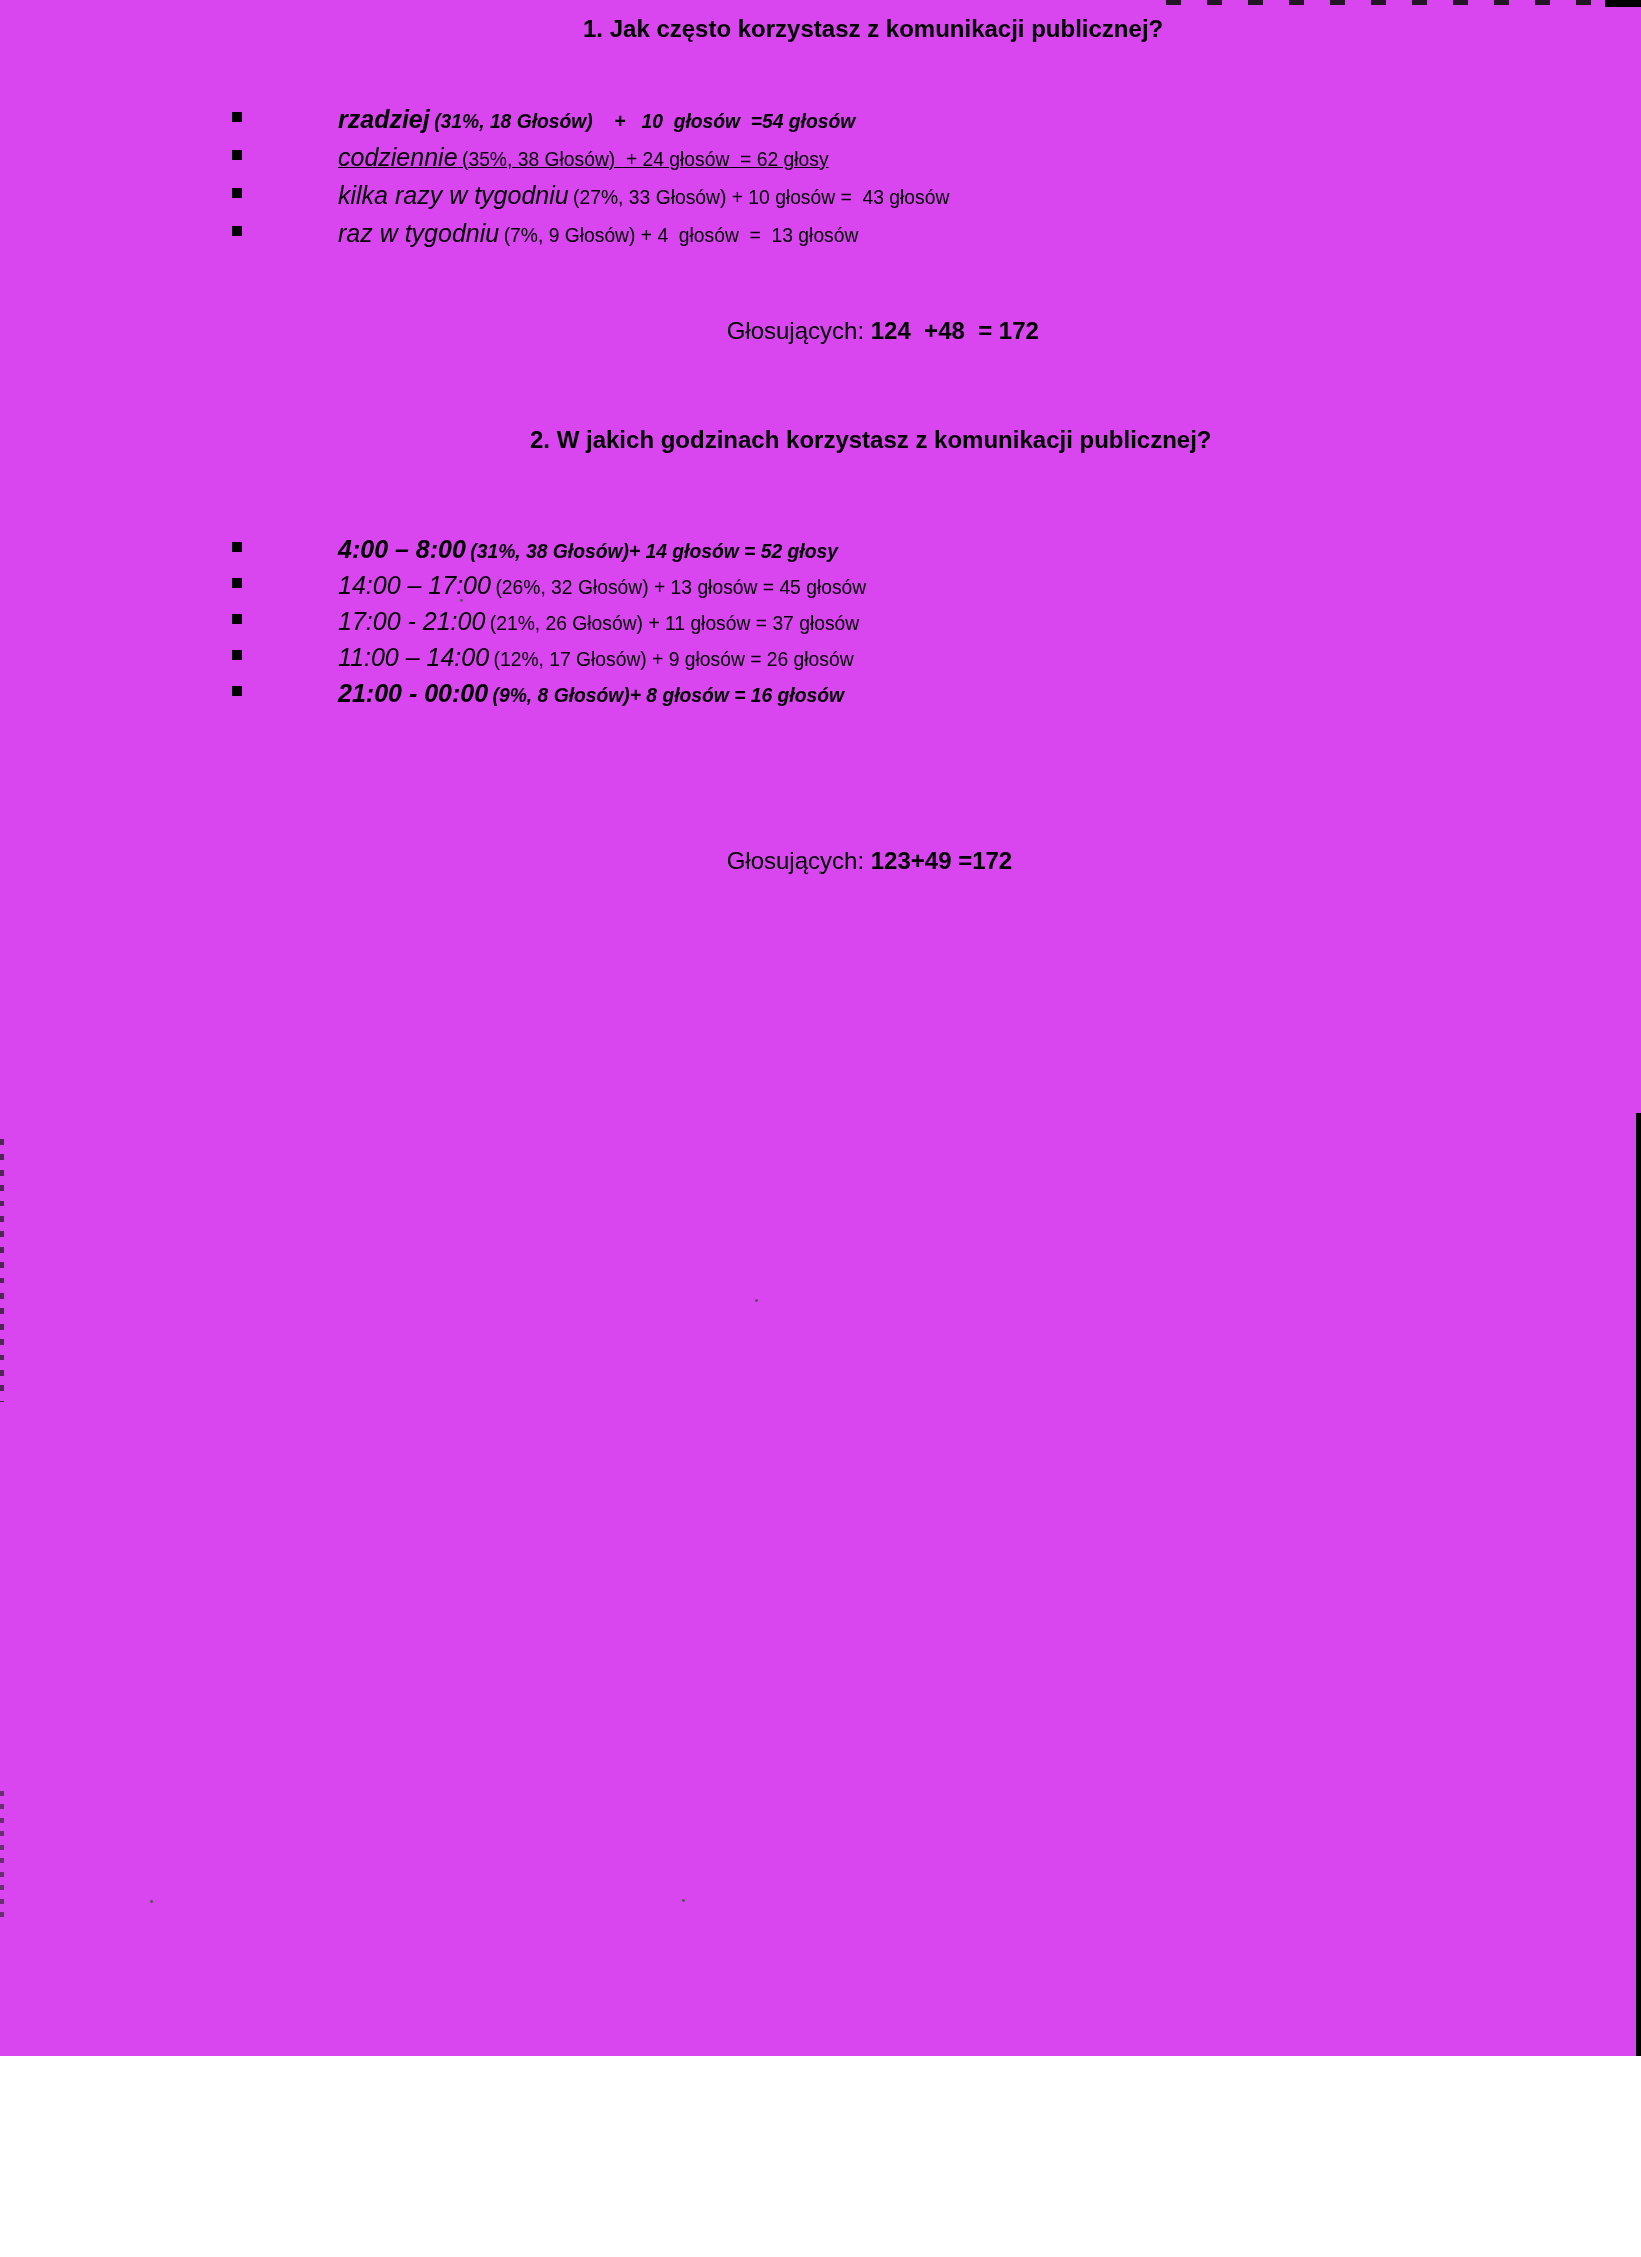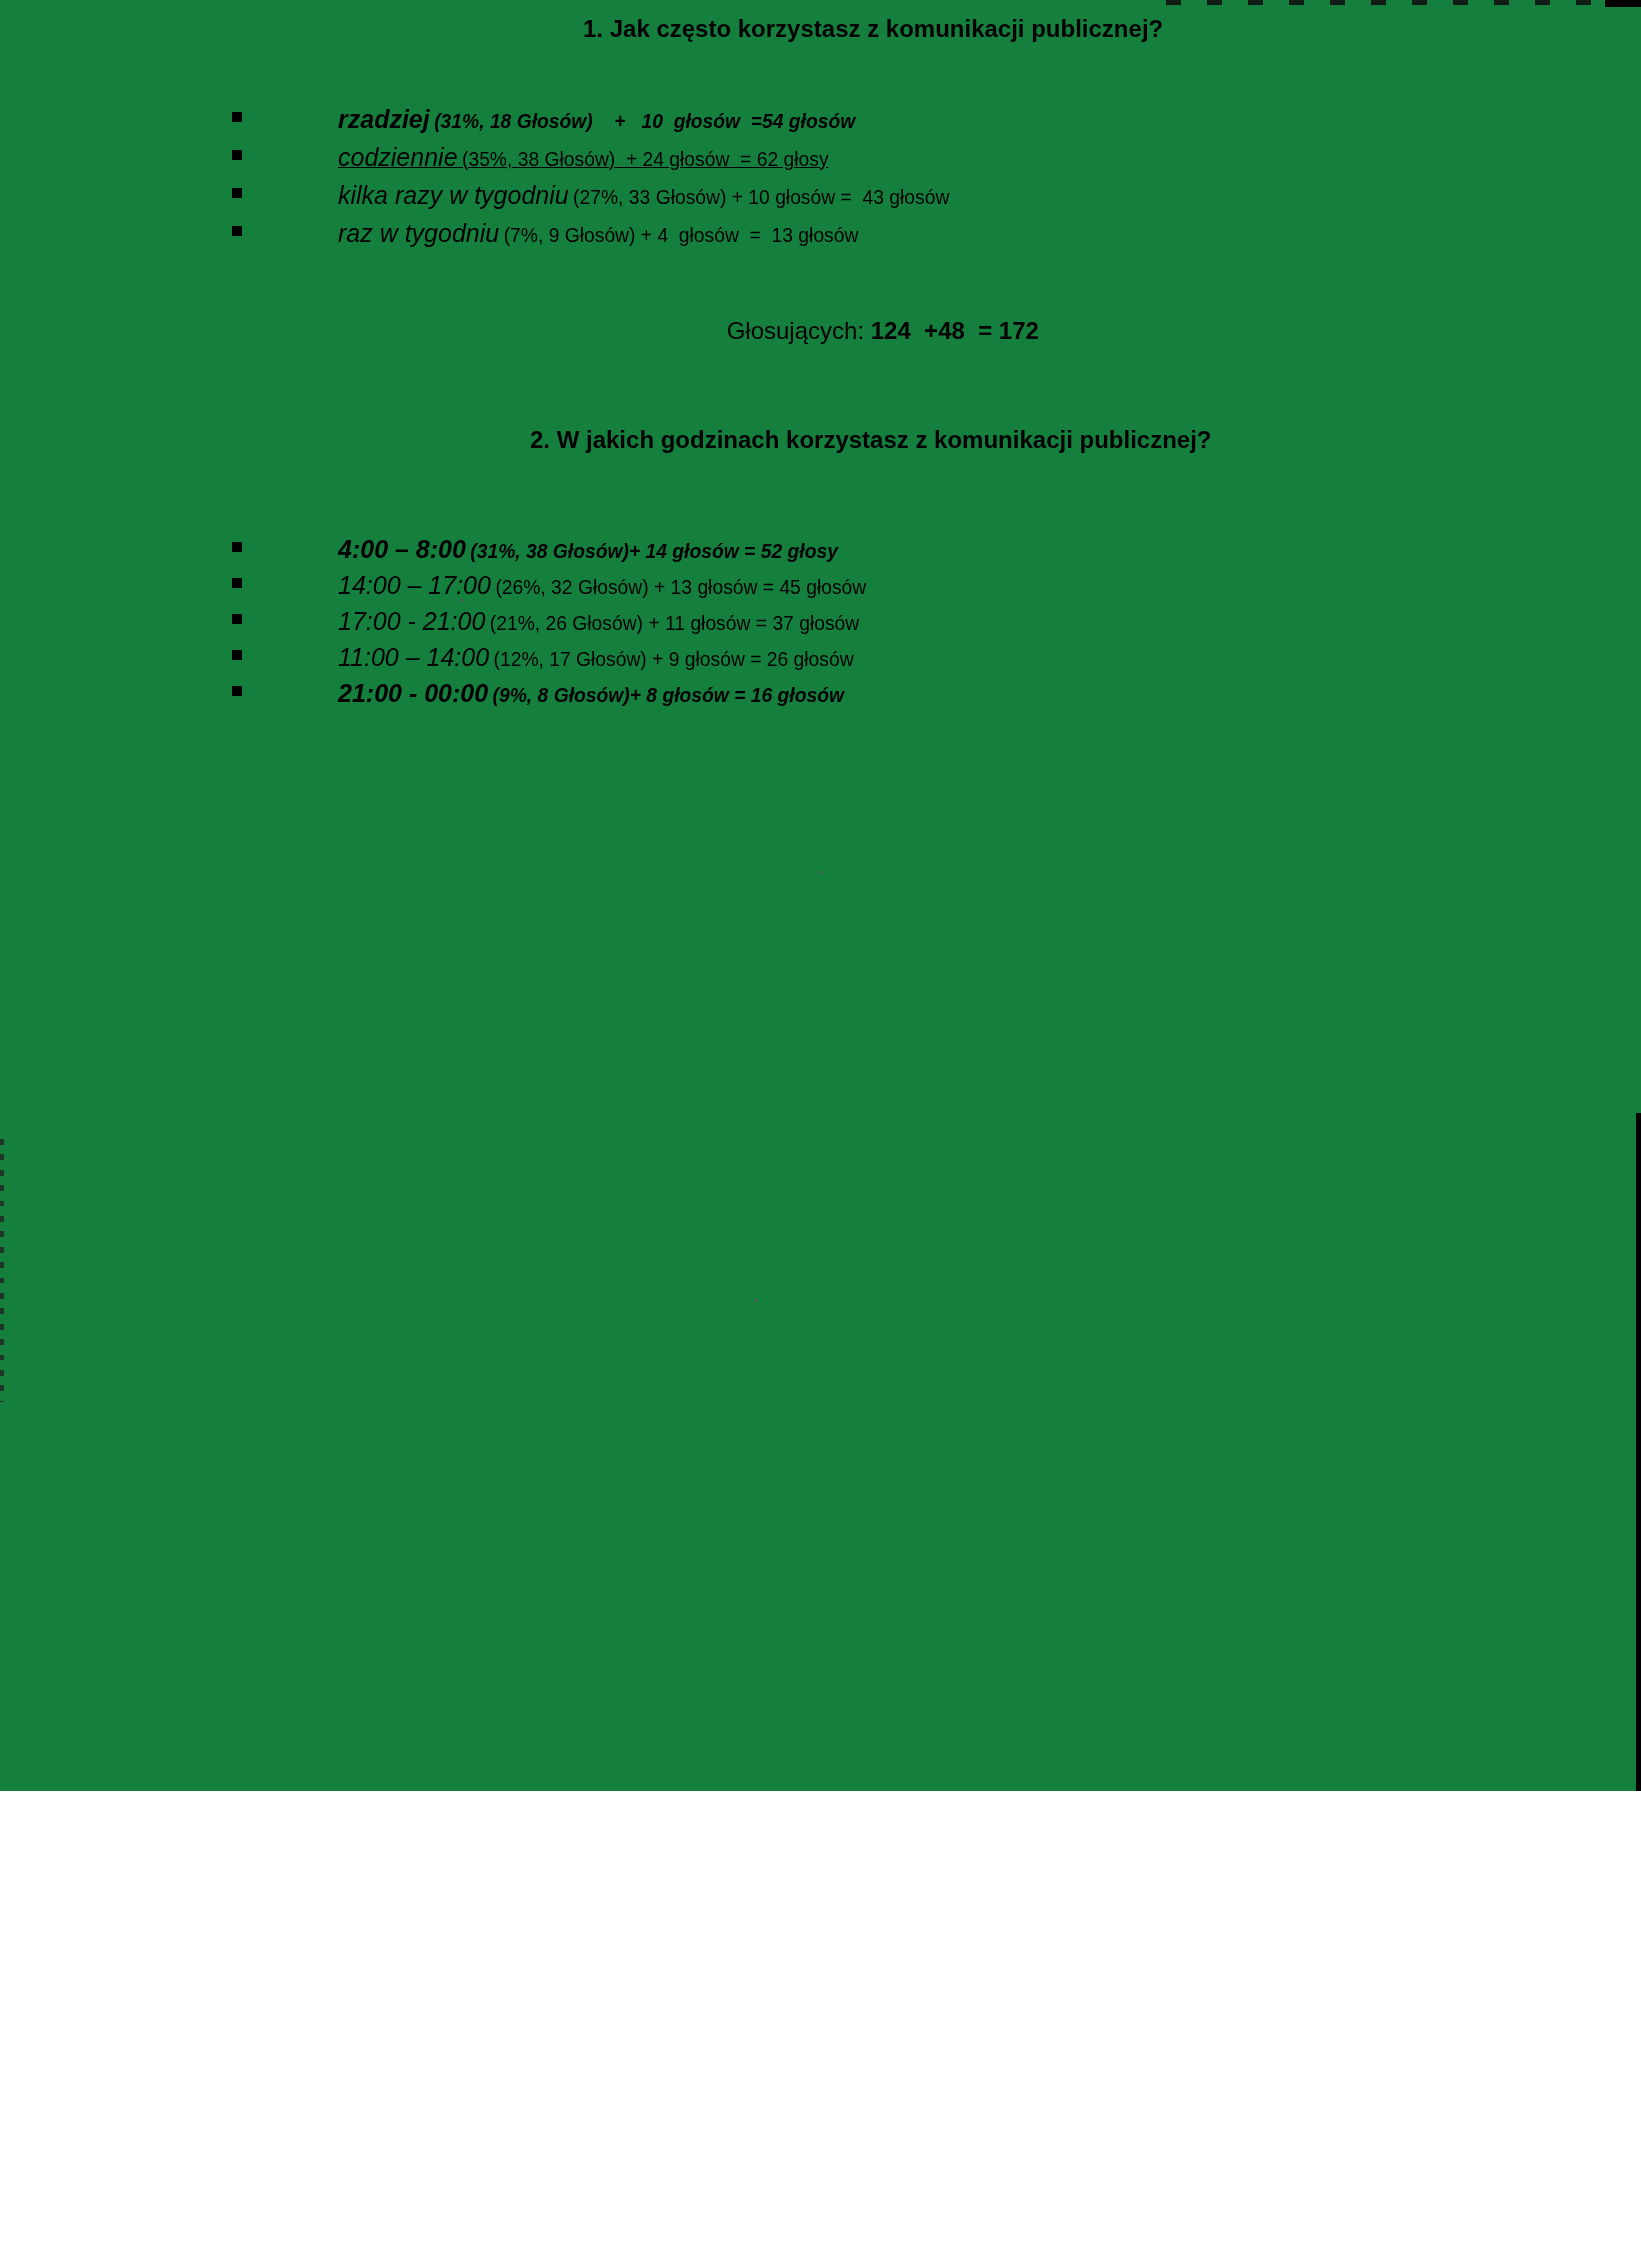--- a/index.html
+++ b/index.html
@@ -3,22 +3,22 @@
 <meta charset="utf-8">
 <style>
   html, body {
     margin: 0;
     padding: 0;
     background: #ffffff;
   }
   .page {
     position: relative;
     width: 1641px;
-    height: 1791px;
-    background: #15803d;
+    height: 2056px;
+    background: #d946ef;
     color: #000000;
     font-family: "Liberation Sans", sans-serif;
     overflow: hidden;
   }
 
   
   .top-dashes {
     position: absolute;
     left: 1166px; top: 0;
     width: 475px; height: 4.8px;
@@ -213,15 +213,18 @@
     <div class="row">
       <span class="bullet"></span>
       <span class="txt style-bold-italic">
         <span class="name">21:00 - 00:00</span>
         <span class="stats">(9%, 8 Głosów)+ 8 głosów = 16 głosów</span>
       </span>
     </div>
 
   </div>
 
+  <div class="totals totals-2">
+    <span class="totals-label">Głosujących: </span><span class="totals-value">123+49 =172</span>
+  </div>
 
 </div>
 
 
 </body></html>

